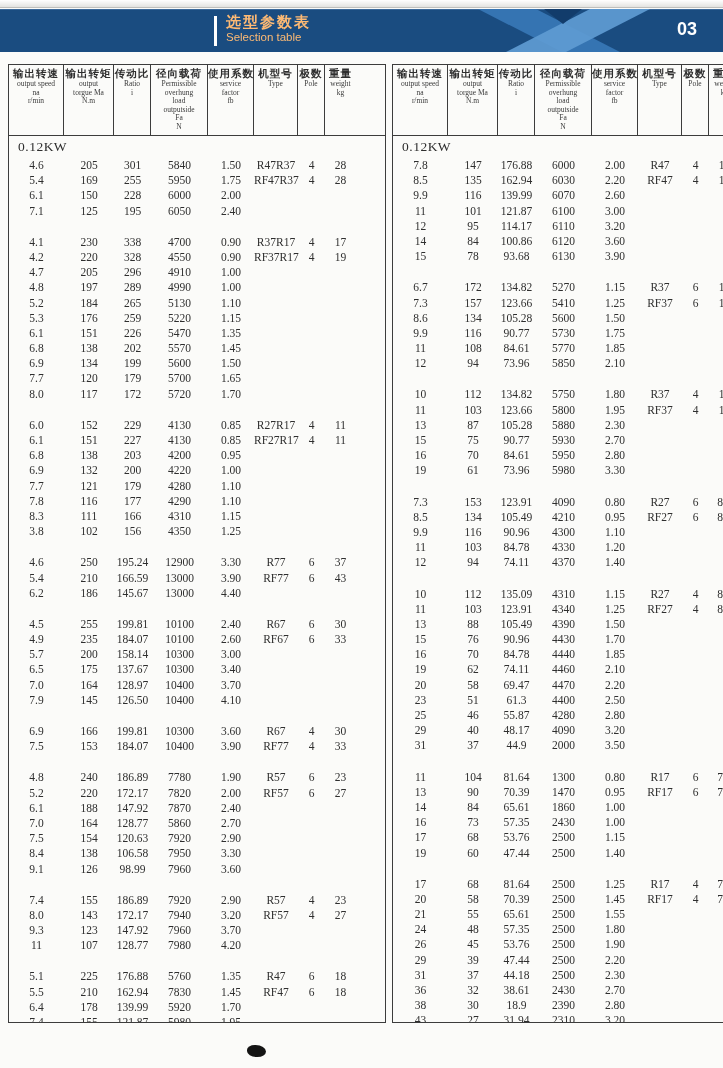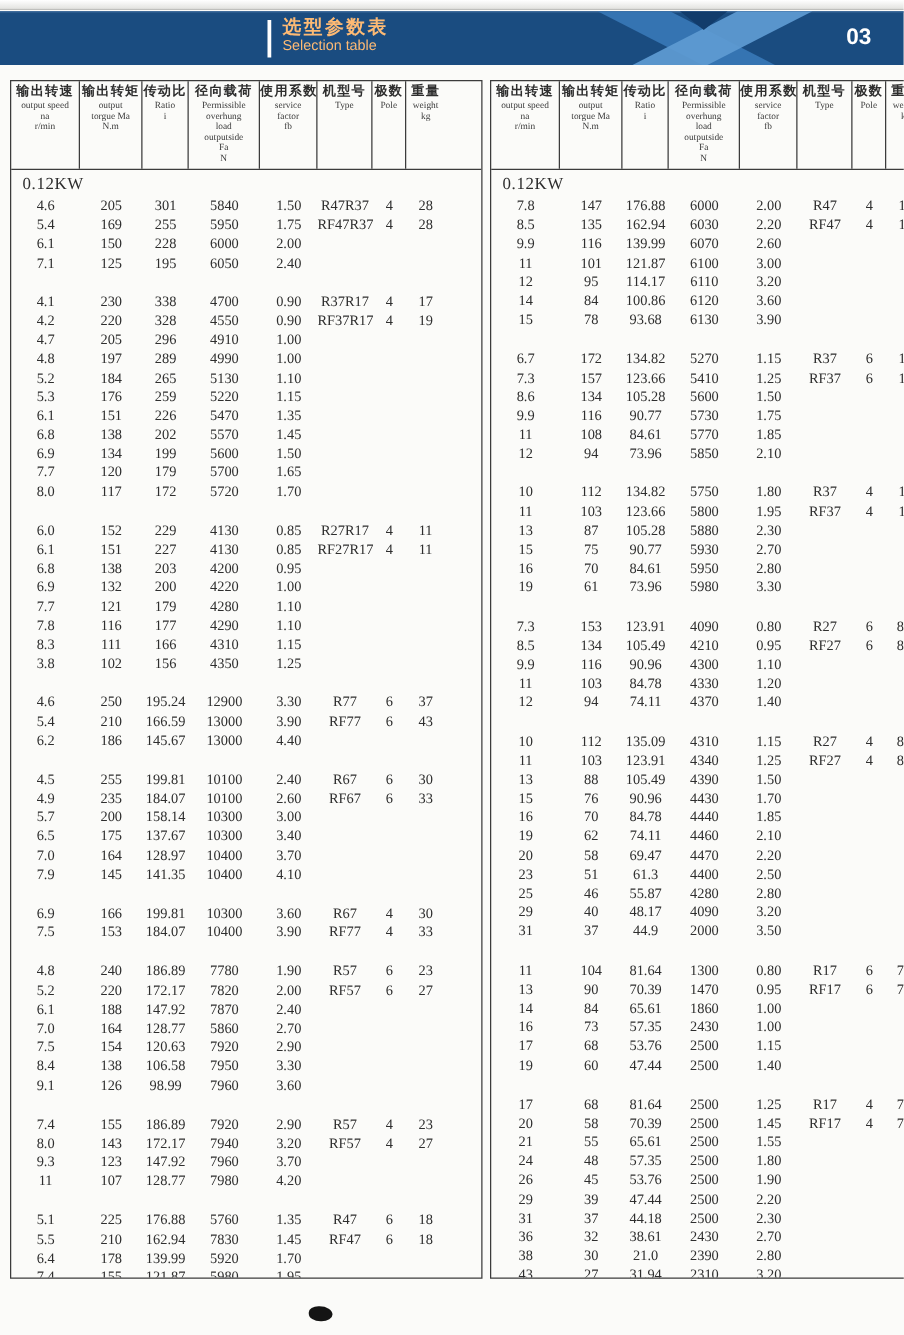--- a/index.html
+++ b/index.html
@@ -431,21 +431,21 @@
             <div class="tcell">128.97</div>
             <div class="tcell">10400</div>
             <div class="tcell">3.70</div>
             <div class="tcell"></div>
             <div class="tcell"></div>
             <div class="tcell"></div>
           </div>
           <div class="trow">
             <div class="tcell">7.9</div>
             <div class="tcell">145</div>
-            <div class="tcell">141.35</div>
+            <div class="tcell">126.50</div>
             <div class="tcell">10400</div>
             <div class="tcell">4.10</div>
             <div class="tcell"></div>
             <div class="tcell"></div>
             <div class="tcell"></div>
           </div>
         </div>
         <div class="tgroup">
           <div class="trow">
             <div class="tcell">6.9</div>
@@ -1175,21 +1175,21 @@
             <div class="tcell">38.61</div>
             <div class="tcell">2430</div>
             <div class="tcell">2.70</div>
             <div class="tcell"></div>
             <div class="tcell"></div>
             <div class="tcell"></div>
           </div>
           <div class="trow">
             <div class="tcell">38</div>
             <div class="tcell">30</div>
-            <div class="tcell">21.0</div>
+            <div class="tcell">18.9</div>
             <div class="tcell">2390</div>
             <div class="tcell">2.80</div>
             <div class="tcell"></div>
             <div class="tcell"></div>
             <div class="tcell"></div>
           </div>
           <div class="trow">
             <div class="tcell">43</div>
             <div class="tcell">27</div>
             <div class="tcell">31.94</div>

